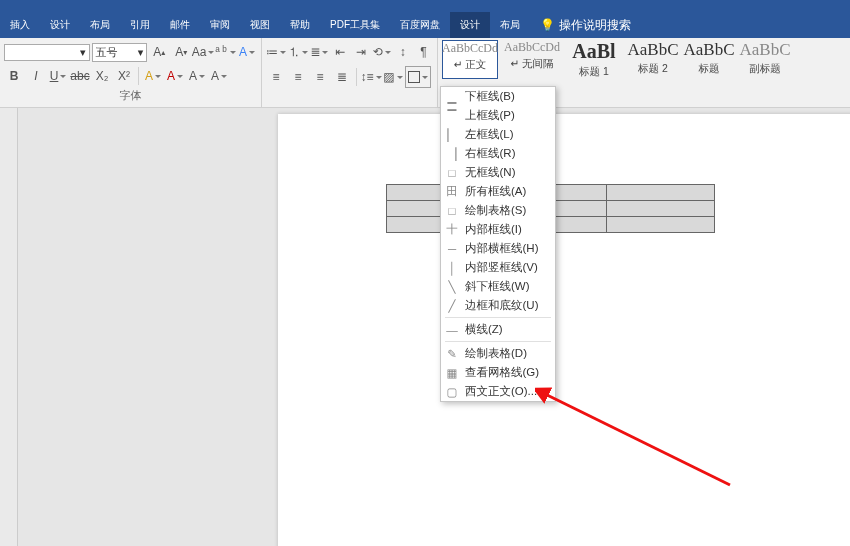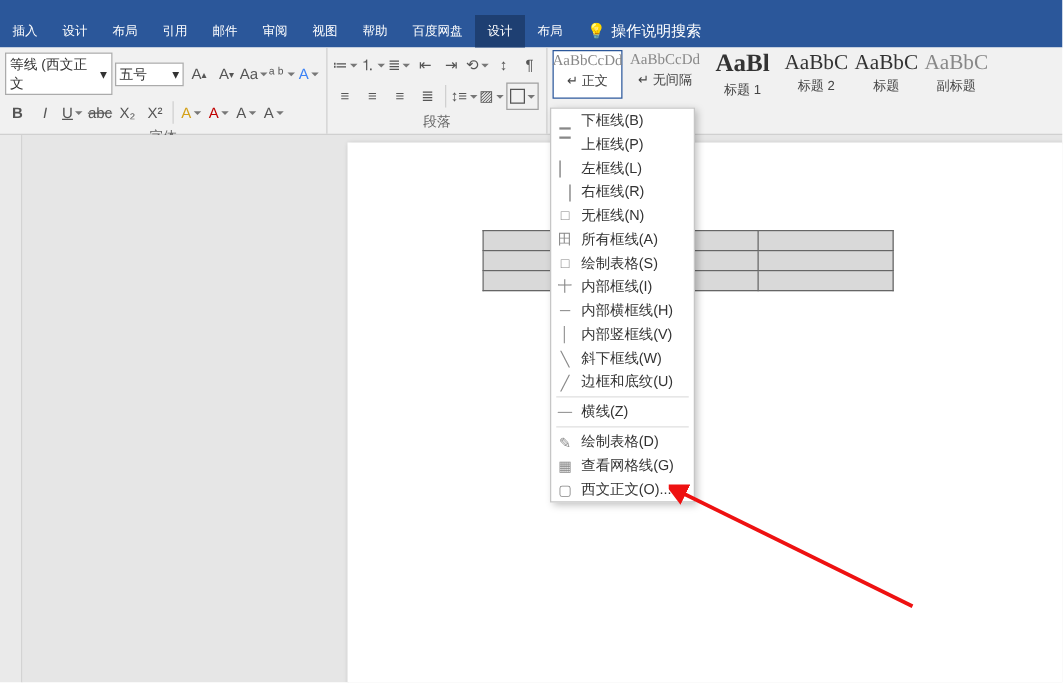--- a/index.html
+++ b/index.html
@@ -49,35 +49,35 @@
 
 <div class="tabbar">
   <div class="tab">插入</div>
   <div class="tab">设计</div>
   <div class="tab">布局</div>
   <div class="tab">引用</div>
   <div class="tab">邮件</div>
   <div class="tab">审阅</div>
   <div class="tab">视图</div>
   <div class="tab">帮助</div>
+  <div class="tab">PDF工具集</div>
   <div class="tab">百度网盘</div>
   <div class="tab active">设计</div>
   <div class="tab">布局</div>
   <div class="search-tip">
     <span class="lightbulb">💡</span>
     <span>操作说明搜索</span>
   </div>
 </div>
 
 <div class="ribbon">
 
   <div class="ribbon-group" style="width:262px">
     <div class="ribbon-row" style="margin-top:2px">
       <div class="combo" style="width:86px">
-          <span>等线 (西文正文</span>
           <span style="margin-left:auto">▾</span>
         </div>
       <div class="combo" style="width:56px">
           <span>五号</span>
           <span style="margin-left:auto">▾</span>
         </div>
       <div class="rbtn">A<span style="font-size:8px">▴</span></div>
       <div class="rbtn">A<span style="font-size:8px">▾</span></div>
       <div class="rbtn dd">Aa</div>
       <div class="rbtn dd" style="font-family:Liberation Mono, monospace">ᵃᵇ</div>
@@ -115,21 +115,20 @@
       <div class="rbtn">≡</div>
       <div class="rbtn">≡</div>
       <div class="rbtn">≣</div>
       <div class="sep"></div>
       <div class="rbtn dd">↕≡</div>
       <div class="rbtn dd">▨</div>
       <div class="border-btn dd">
           <span class="border-glyph"></span>
         </div>
     </div>
-    <div class="ribbon-group-label">段落</div>
   </div>
 
   <div class="ribbon-group" style="flex:1;border-right:none;padding:0">
     <div class="style-gallery">
       <div class="style-item wide selected">
         <div class="style-preview" style="font-size:12px;color:#888">AaBbCcDd</div>
         <div class="style-label">↵ 正文</div>
       </div>
       <div class="style-item wide">
         <div class="style-preview" style="font-size:12px;color:#888">AaBbCcDd</div>

